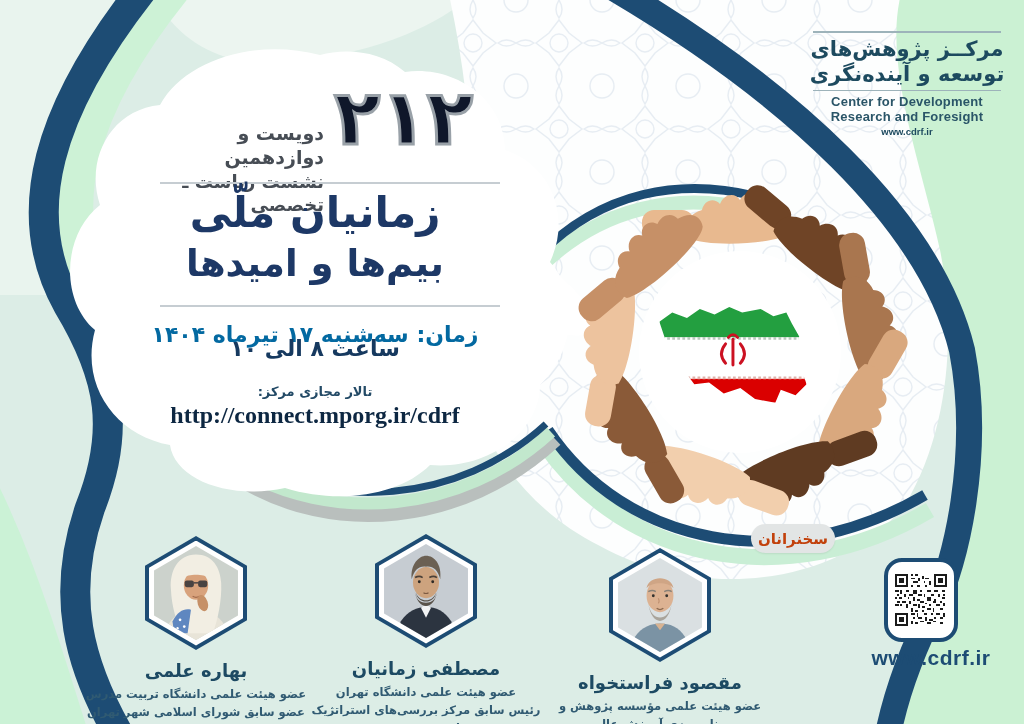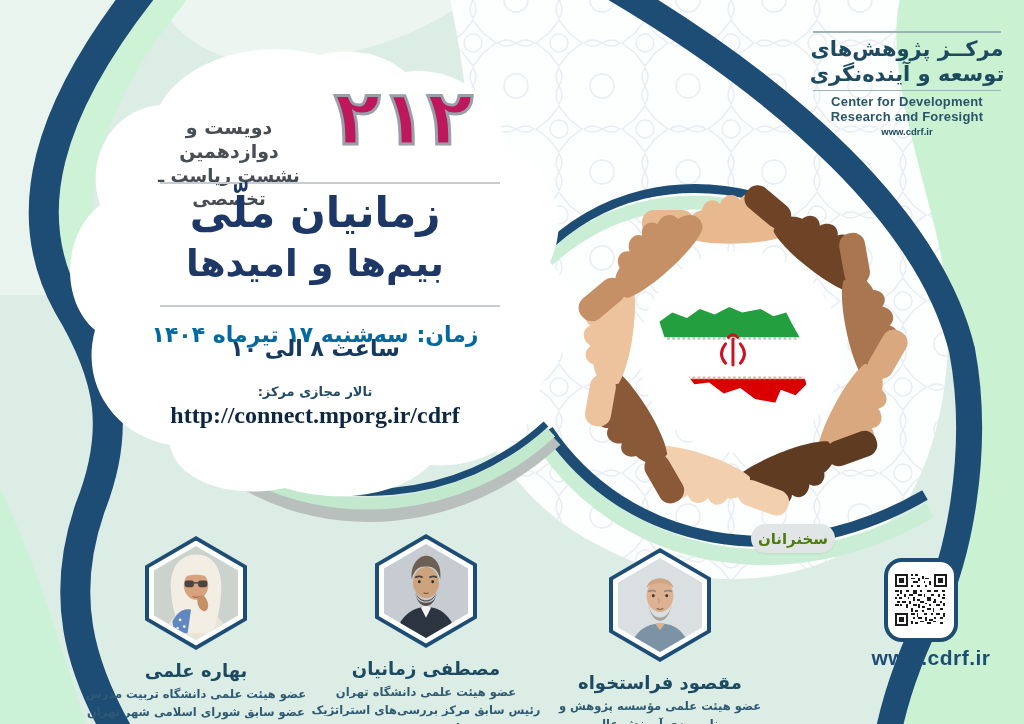--- a/index.html
+++ b/index.html
@@ -15,24 +15,24 @@
   .logo{right:17px;top:28px;width:200px;text-align:center;color:#1d4a5f;}
   .logo .rule{height:1.5px;background:#9db3ba;margin:3px 6px;}
   .logo .fa1{font-size:21px;font-weight:bold;line-height:1.25;}
   .logo .fa2{font-size:21px;font-weight:bold;line-height:1.2;}
   .logo .en{font-size:13px;font-weight:bold;letter-spacing:.2px;color:#2a5568;margin-top:3px;font-family:"Liberation Sans",sans-serif;}
   .logo .web{font-size:9.5px;font-weight:bold;color:#1d4a5f;margin-top:2px;font-family:"Liberation Sans",sans-serif;}
 
   
   .session-num{
     left:334px;top:78px;font-size:76px;font-weight:bold;line-height:1.05;
-    color:#be185d;-webkit-text-stroke:3px #99a1a8;text-shadow:0 0 1px #aab0b5;
+    color:#0f172a;-webkit-text-stroke:3px #99a1a8;text-shadow:0 0 1px #aab0b5;
     letter-spacing:2px;
   }
-  .session-ord{right:700px;top:116px;width:190px;text-align:center;direction:rtl;color:#474d55;}
+  .session-ord{right:700px;top:122px;width:190px;text-align:right;direction:rtl;color:#474d55;}
   .session-ord .l1{font-size:19px;font-weight:bold;line-height:1.25;}
   .session-ord .l2{font-size:18px;font-weight:bold;line-height:1.3;}
 
   
   .rule-h{left:160px;width:340px;height:1.5px;background:#c6cdd2;}
   .title1{left:130px;top:190px;width:370px;text-align:center;direction:rtl;
     font-size:42px;font-weight:bold;color:#1d3866;line-height:1.1;}
   .title2{left:130px;top:244px;width:370px;text-align:center;direction:rtl;
     font-size:37px;font-weight:bold;color:#1d3866;line-height:1.1;}
 
@@ -42,21 +42,21 @@
   .date2{left:130px;top:336px;width:370px;text-align:center;direction:rtl;
     font-size:22px;font-weight:bold;color:#16395f;}
   .venue{left:130px;top:384px;width:370px;text-align:center;direction:rtl;
     font-size:13px;font-weight:bold;color:#234a66;}
   .url{left:130px;top:402px;width:370px;text-align:center;direction:ltr;
     font-size:24px;font-weight:bold;color:#0d2742;font-family:"Liberation Serif",serif;}
 
   
   .pill{left:751px;top:524px;width:84px;height:29px;border-radius:15px;background:#e2e5e5;
     display:flex;align-items:center;justify-content:center;font-size:15px;font-weight:bold;
-    color:#4d7c0f;direction:rtl;box-shadow:0 1px 2px rgba(0,0,0,.08);}
+    color:#c2410c;direction:rtl;box-shadow:0 1px 2px rgba(0,0,0,.08);}
   .card{width:260px;text-align:center;direction:rtl;}
   .card .hex-outer{width:102px;height:114px;margin:0 auto;
     clip-path:polygon(50% 0%,100% 26%,100% 74%,50% 100%,0% 74%,0% 26%);
     background:#1d4c74;display:flex;align-items:center;justify-content:center;}
   .card .hex-white{width:94px;height:105px;
     clip-path:polygon(50% 0%,100% 26%,100% 74%,50% 100%,0% 74%,0% 26%);
     background:#ffffff;display:flex;align-items:center;justify-content:center;}
   .card .hex-photo{width:84px;height:94px;
     clip-path:polygon(50% 0%,100% 26%,100% 74%,50% 100%,0% 74%,0% 26%);
     overflow:hidden;}

